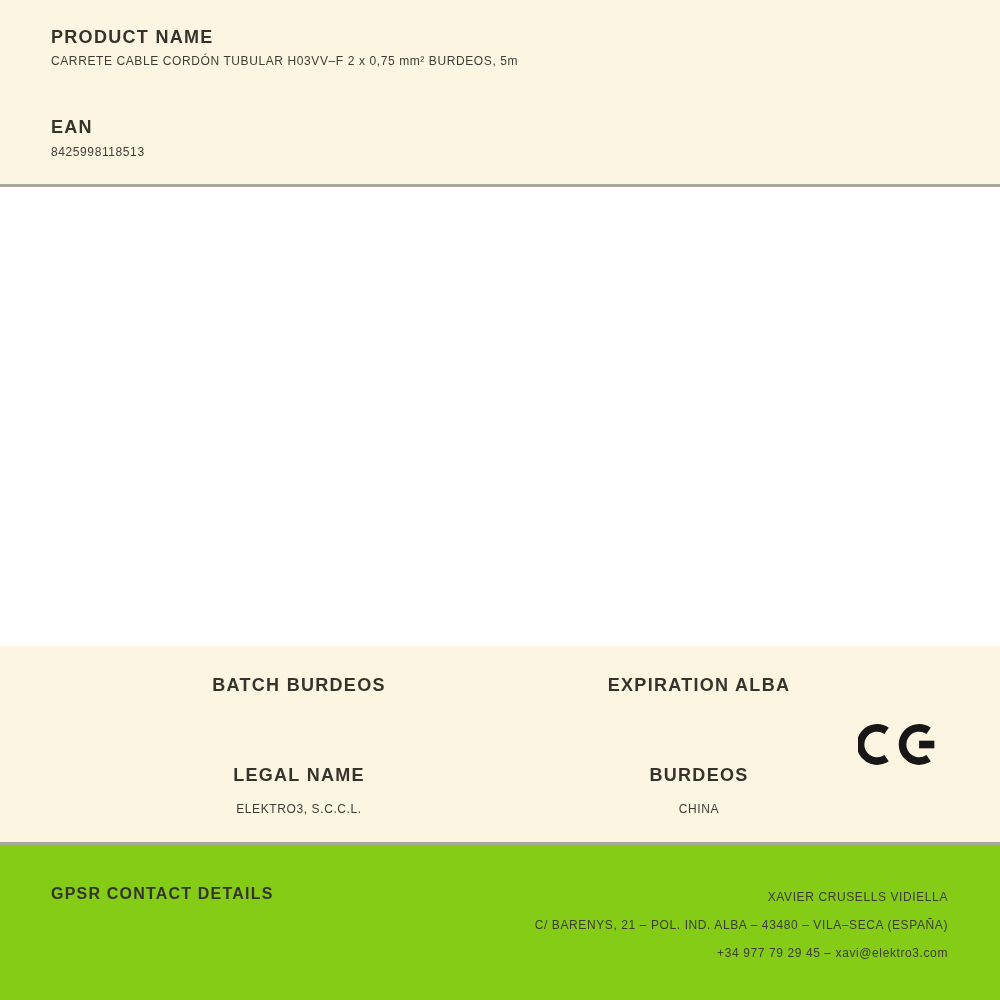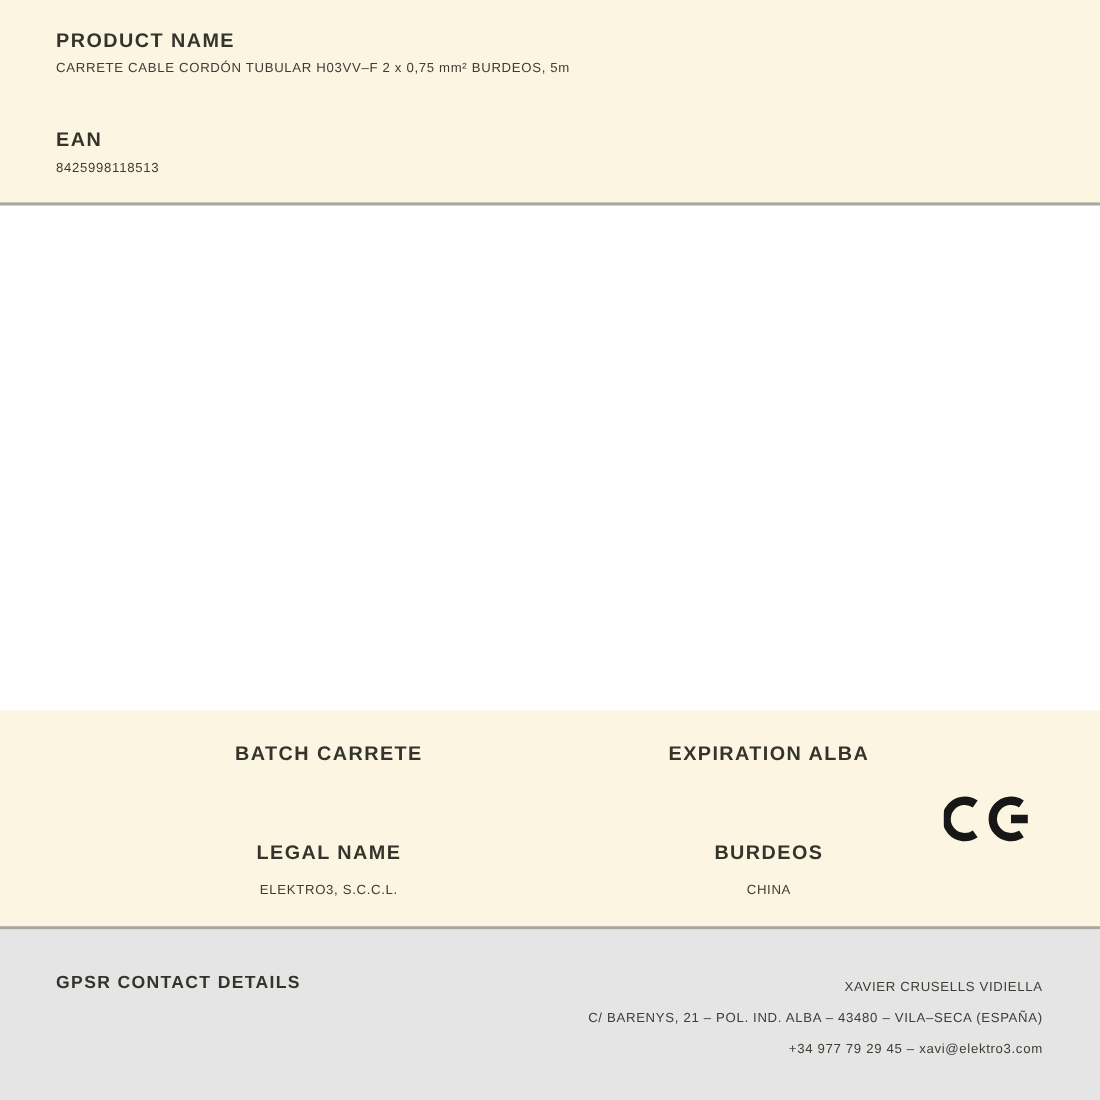--- a/index.html
+++ b/index.html
@@ -13,21 +13,21 @@
   .page { position: absolute; inset: 0; }
 
   
   .sec { position: absolute; left: 0; width: 1000px; }
   .sec-top    { top: 0;   height: 184px; background: #fcf5e1; }
   .divider    { position: absolute; left: 0; width: 1000px; height: 3px; background: #a8a89f; }
   .divider-1  { top: 184px; }
   .sec-middle { top: 187px; height: 457px; background: #ffffff; }
   .sec-info   { top: 646px; height: 196px; background: #fcf5e1; }
   .divider-2  { top: 842px; }
-  .sec-gpsr   { top: 845px; height: 155px; background: #e5e5e5; }
+  .sec-gpsr   { top: 845px; height: 155px; background: #84cc16; }
 
   
   .label {
     font-weight: bold;
     font-size: 18px;
     letter-spacing: 1.3px;
     color: #35342c;
   }
   .value {
     font-size: 12px;
@@ -93,21 +93,21 @@
     <div class="field field-ean-label label">EAN</div>
     <div class="field field-ean-value value">8425998118513</div>
   </section>
 
   <div class="divider divider-1"></div>
 
   <section class="sec sec-middle"></section>
 
   <section class="sec sec-info">
     <div class="info-cell cell-batch">
-      <div class="label">BATCH CARRETE</div>
+      <div class="label">BATCH BURDEOS</div>
     </div>
     <div class="info-cell cell-expiration">
       <div class="label">EXPIRATION ALBA</div>
     </div>
     <div class="info-cell cell-legal">
       <div class="label">LEGAL NAME</div>
       <div class="value">ELEKTRO3, S.C.C.L.</div>
     </div>
     <div class="info-cell cell-origin">
       <div class="label">BURDEOS</div>

